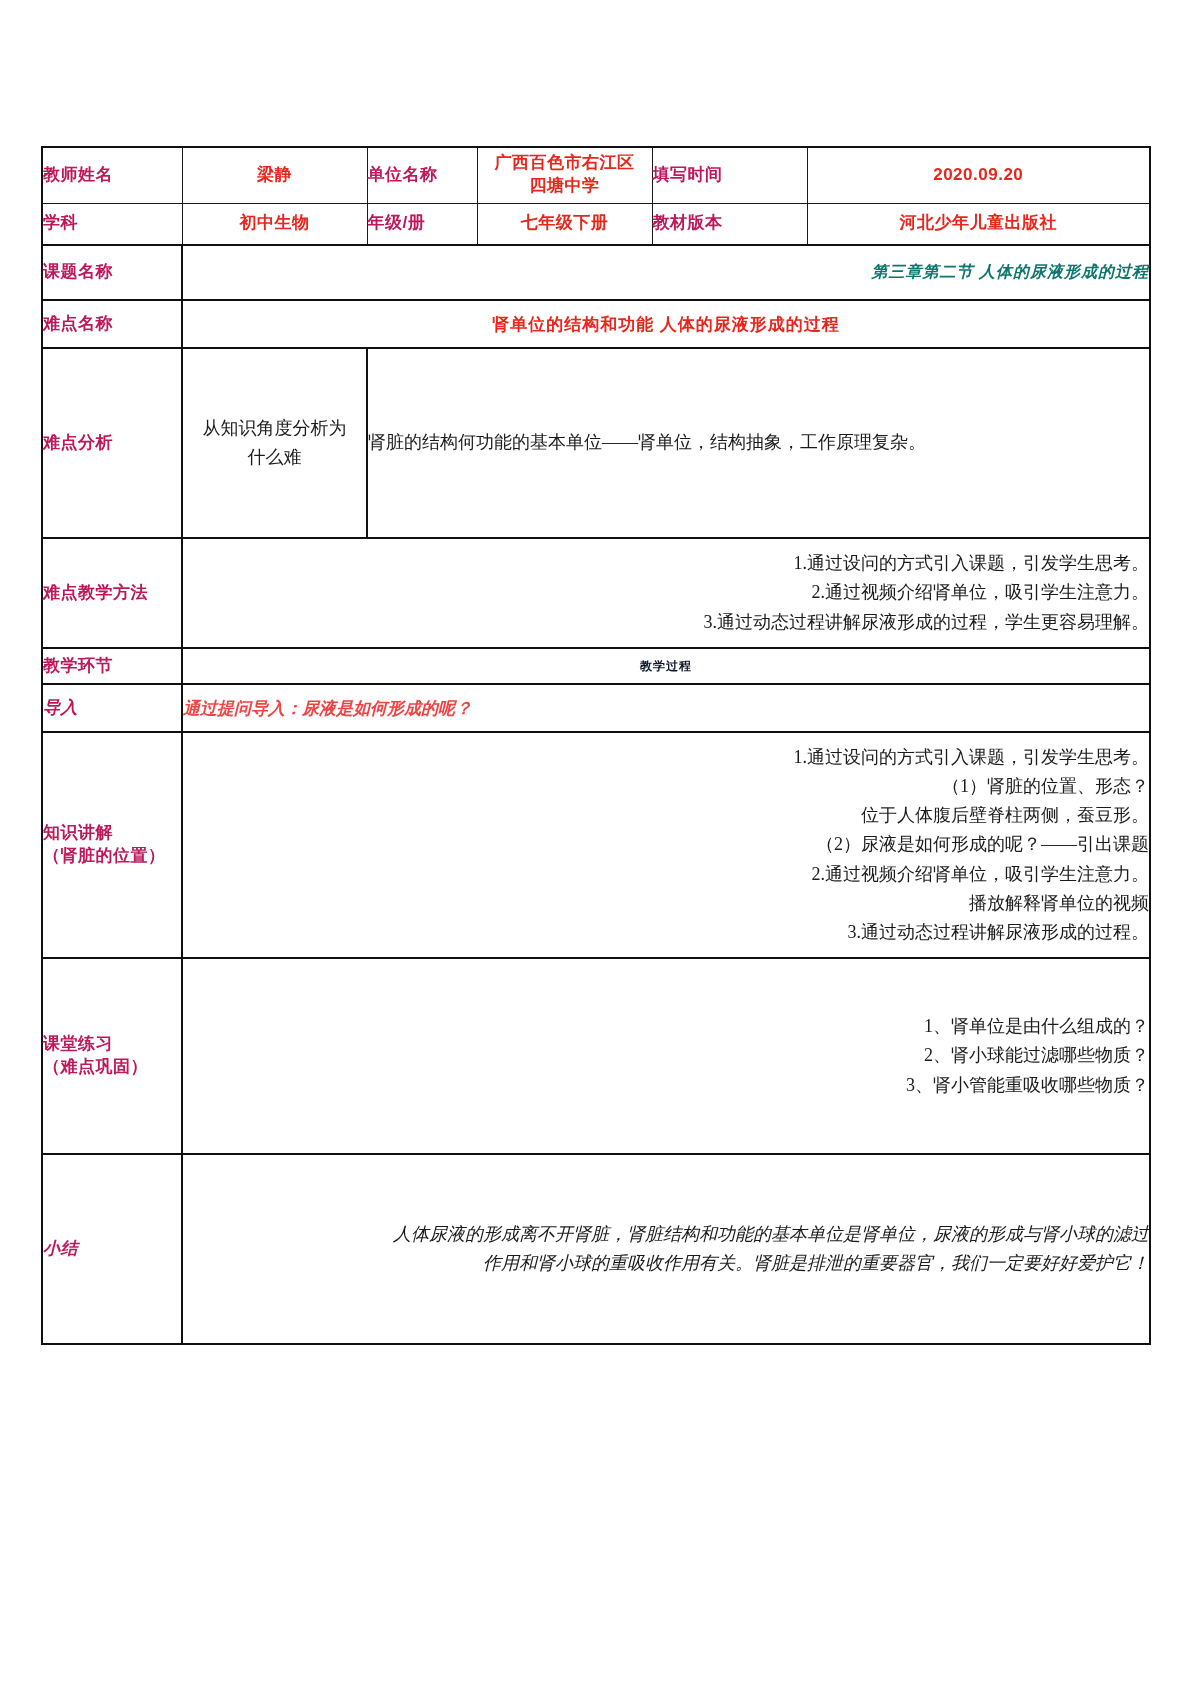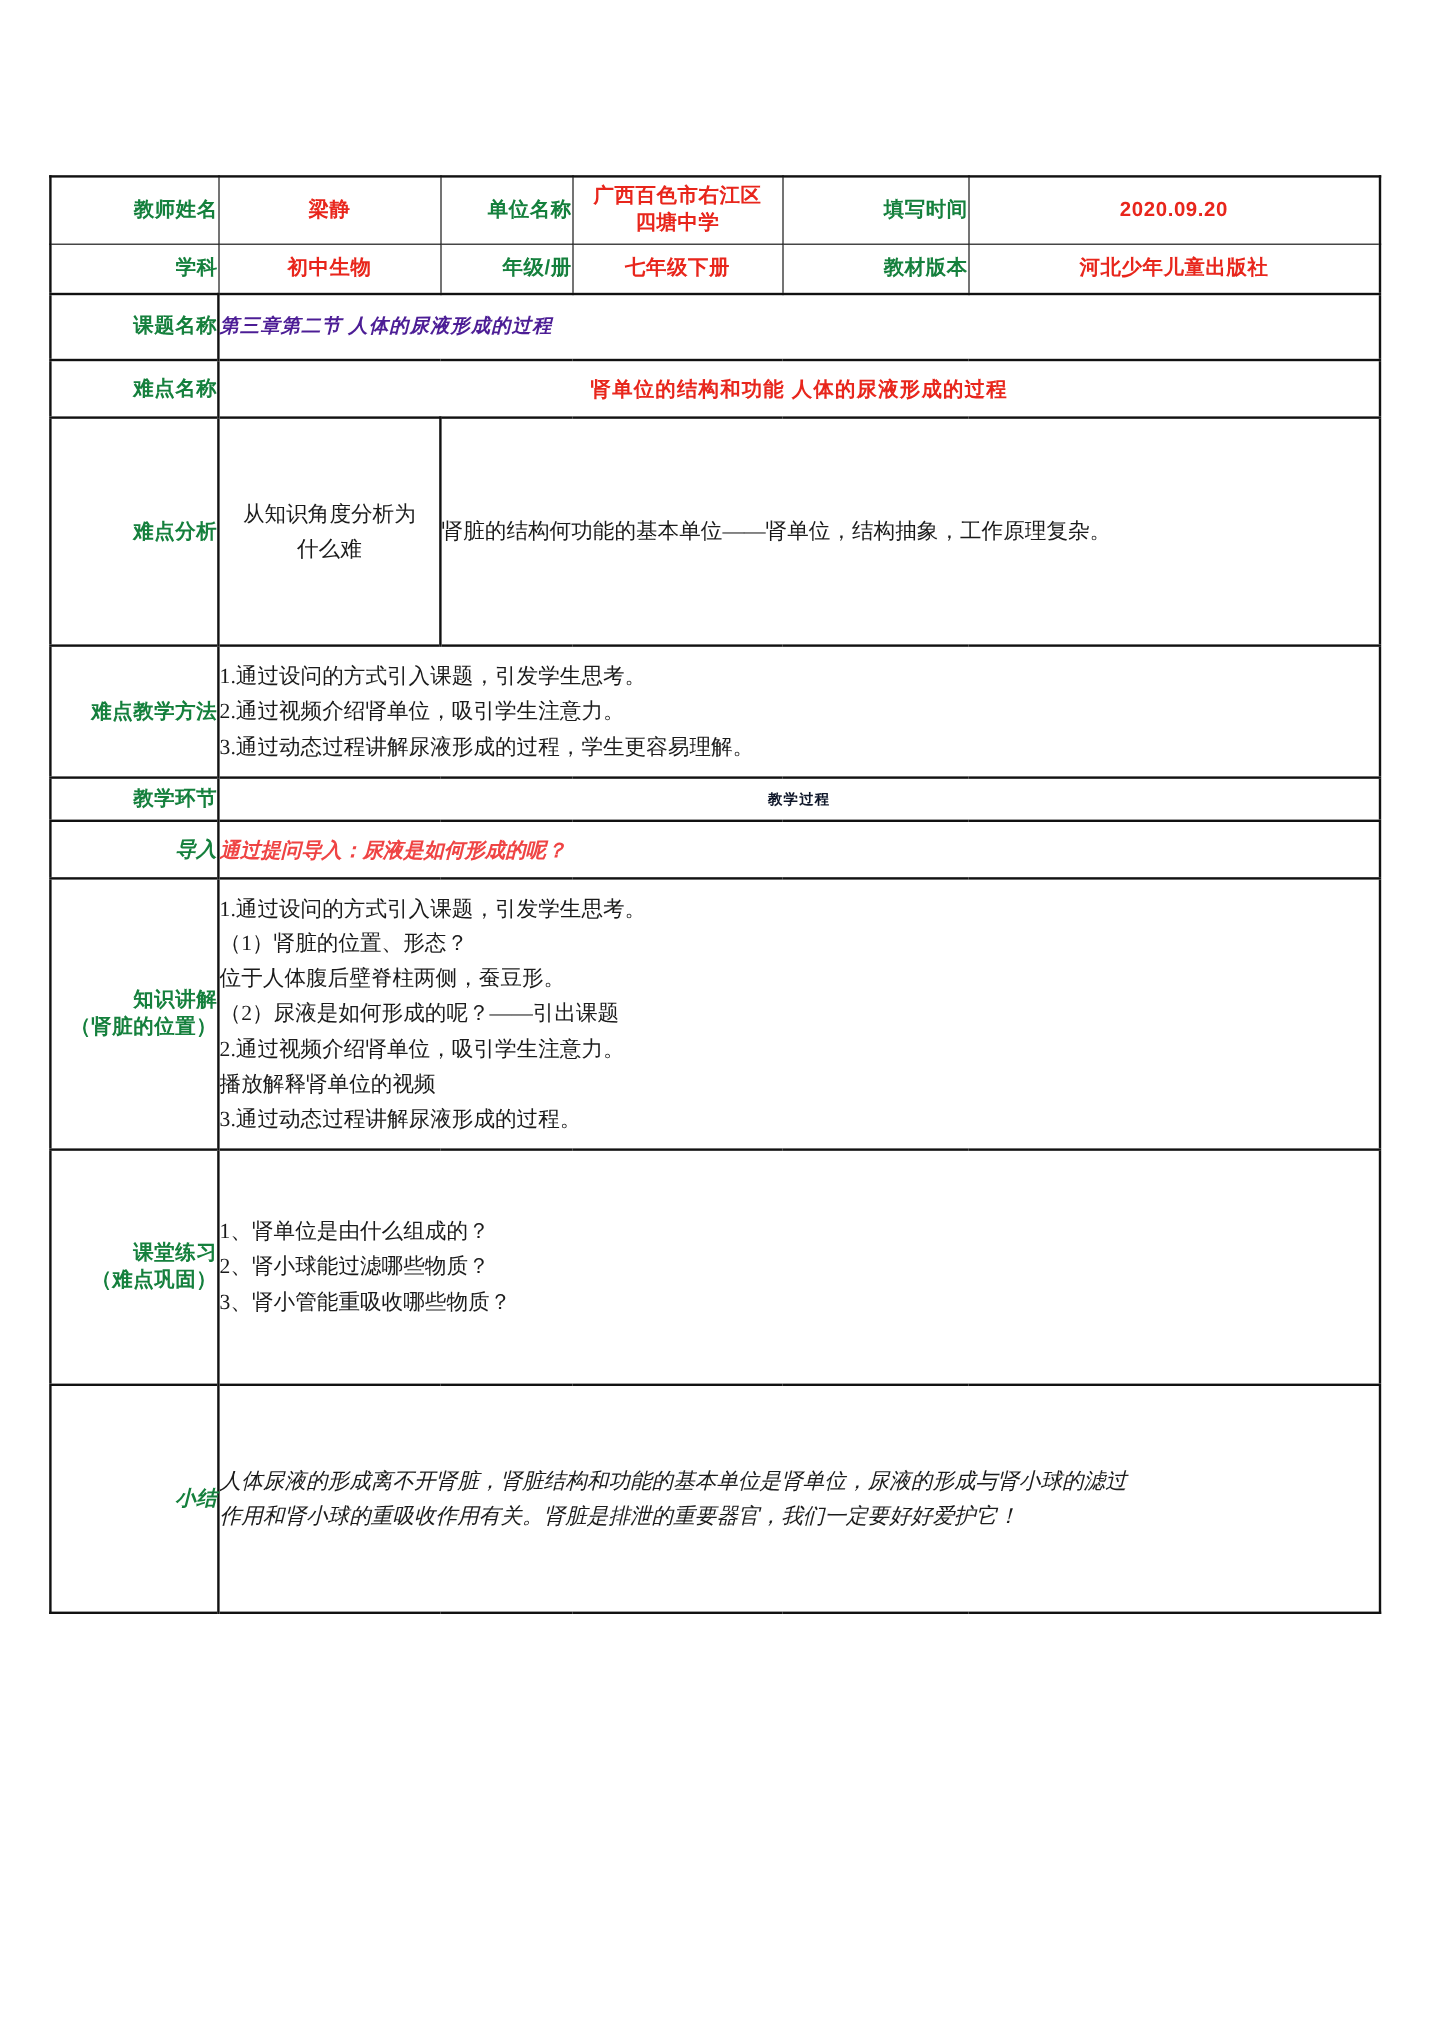--- a/index.html
+++ b/index.html
@@ -43,71 +43,71 @@
     vertical-align: middle;
     padding: 0;
     background: #fff;
   }
 
   
   .sheet { box-shadow: none; }
   table.lesson { border: 2px solid #111; }
 
   .lbl {
-    text-align: right;
-    font-weight: bold;
-    font-family: "Liberation Sans", "DejaVu Sans", sans-serif;
-    font-size: 17px;
-    color: #15803d;
+    text-align: left;
+    font-weight: bold;
+    font-family: "Liberation Sans", "DejaVu Sans", sans-serif;
+    font-size: 17px;
+    color: #be185d;
     line-height: 1.35;
     padding: 6px 2px;
     letter-spacing: 0.5px;
   }
   .lbl .sub { display: block; }
 
   .val-red {
     text-align: center;
     font-weight: bold;
     font-family: "Liberation Sans", "DejaVu Sans", sans-serif;
     font-size: 17px;
     color: #e8261c;
     line-height: 1.35;
     padding: 6px 4px;
     letter-spacing: 0.5px;
   }
   .val-red .l2 { display: block; }
 
   .title-cyan {
-    text-align: left;
+    text-align: right;
     font-style: italic;
     font-weight: bold;
     font-family: "Liberation Sans", "DejaVu Sans", sans-serif;
     font-size: 16px;
-    color: #4c1d95;
+    color: #0f766e;
     letter-spacing: 1px;
   }
 
   .title-red {
     text-align: center;
     font-weight: bold;
     font-family: "Liberation Sans", "DejaVu Sans", sans-serif;
     font-size: 17px;
     color: #e8261c;
     letter-spacing: 1px;
   }
 
   .body-text {
     font-family: "Liberation Serif", "DejaVu Serif", serif;
     font-size: 18px;
     color: #1b1b1b;
     line-height: 1.62;
     text-align: left;
     padding: 10px 14px;
   }
-  .body-text .ln { display: block; white-space: pre-wrap; }
+  .body-text .ln { display: block; white-space: pre-wrap; text-align: right; }
 
   .body-bold {
     font-family: "Liberation Sans", "DejaVu Sans", sans-serif;
     font-size: 17px;
     font-weight: bold;
     color: #ef4444;
     padding: 10px 14px;
     text-align: left;
   }
 

